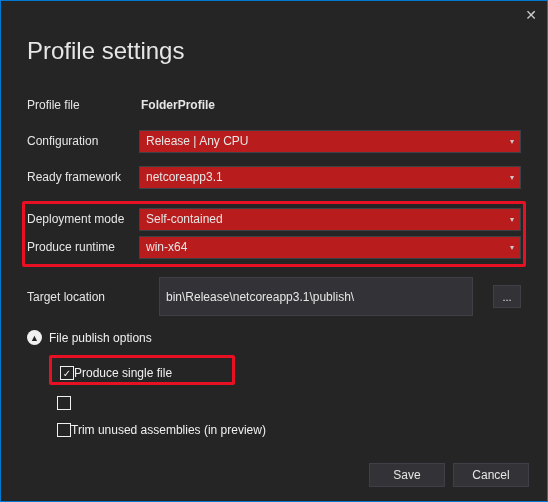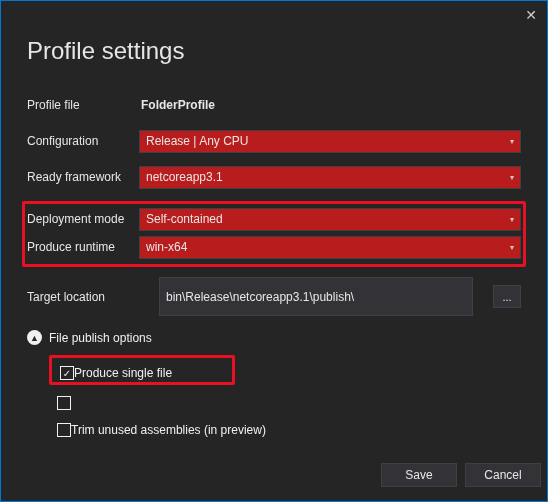--- a/index.html
+++ b/index.html
@@ -141,21 +141,21 @@
     padding: 2px 60px 2px 3px;
     margin-left: 22px;
     margin-bottom: 5px;
     border-radius: 2px;
     display: inline-flex;
   }
   .highlight-cb .checkbox-row { margin-left: 5px; margin-bottom: 0; }
   .footer {
     position: absolute;
     bottom: 14px;
-    right: 6px;
+    right: 18px;
     display: flex;
     gap: 8px;
   }
   .btn {
     min-width: 76px;
     height: 24px;
     background: #333337;
     border: 1px solid #3f3f46;
     color: #e6e6e6;
     display: flex;

